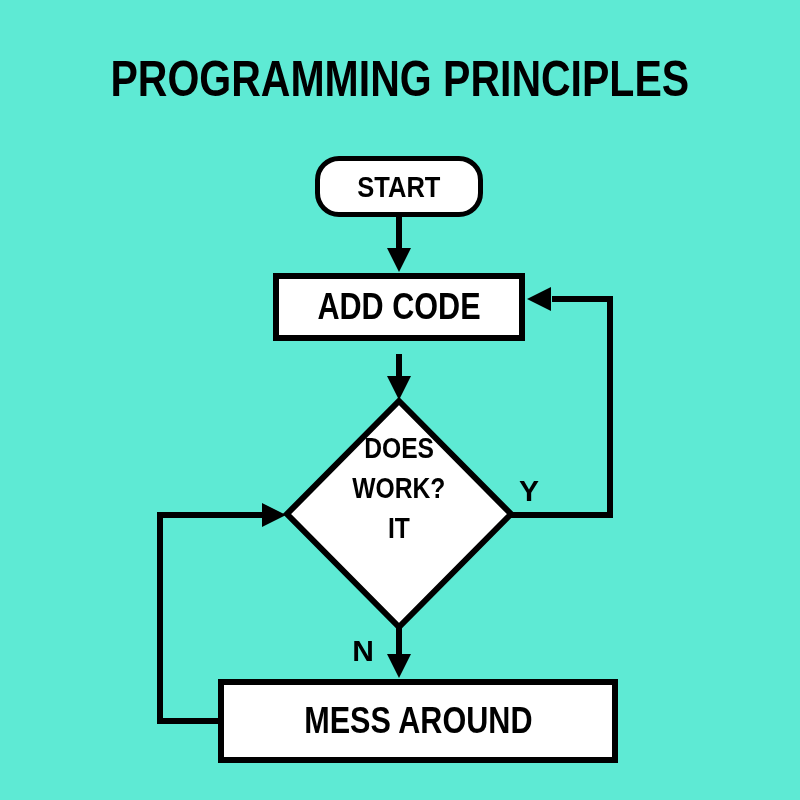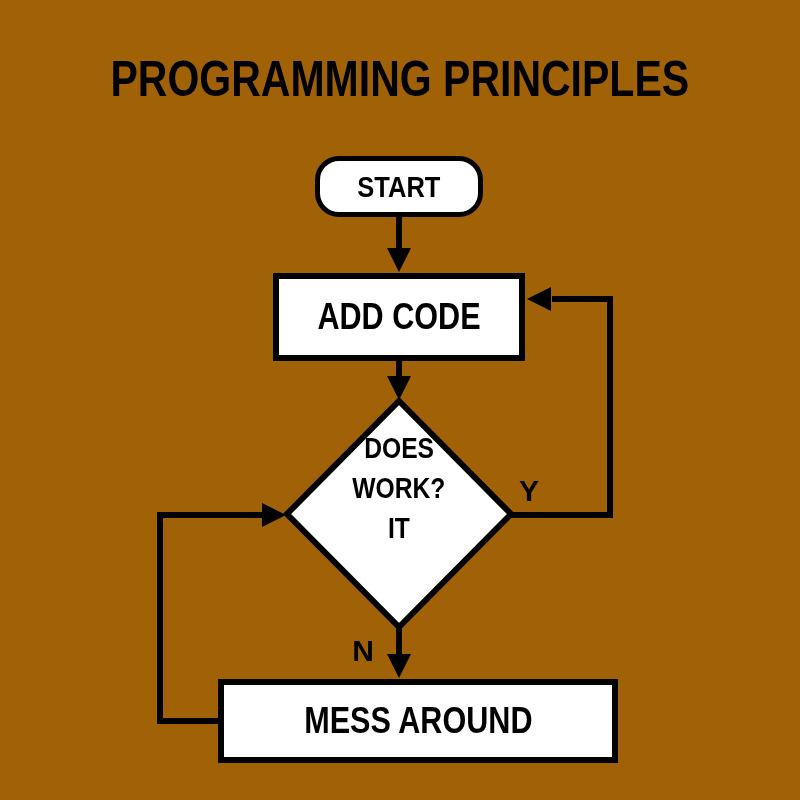--- a/index.html
+++ b/index.html
@@ -4,21 +4,21 @@
 <style>
   html, body {
     margin: 0;
     padding: 0;
     background: #ffffff;
   }
   .canvas {
     position: relative;
     width: 800px;
     height: 800px;
-    background: #a16207;
+    background: #5eead4;
     font-family: "Liberation Sans", sans-serif;
     color: #000000;
     overflow: hidden;
   }
   .title {
     position: absolute;
     left: 0;
     top: 52px;
     width: 800px;
     text-align: center;
@@ -54,21 +54,21 @@
     width: 168px;
     height: 61px;
     border-width: 5px;
     font-size: 30px;
     border-radius: 24px;
   }
   .node-add-code {
     left: 273px;
     top: 273px;
     width: 252px;
-    height: 88px;
+    height: 68px;
     font-size: 36px;
     text-align: right;
   }
   .node-mess-around {
     left: 218px;
     top: 679px;
     width: 400px;
     height: 84px;
     font-size: 36px;
   }

